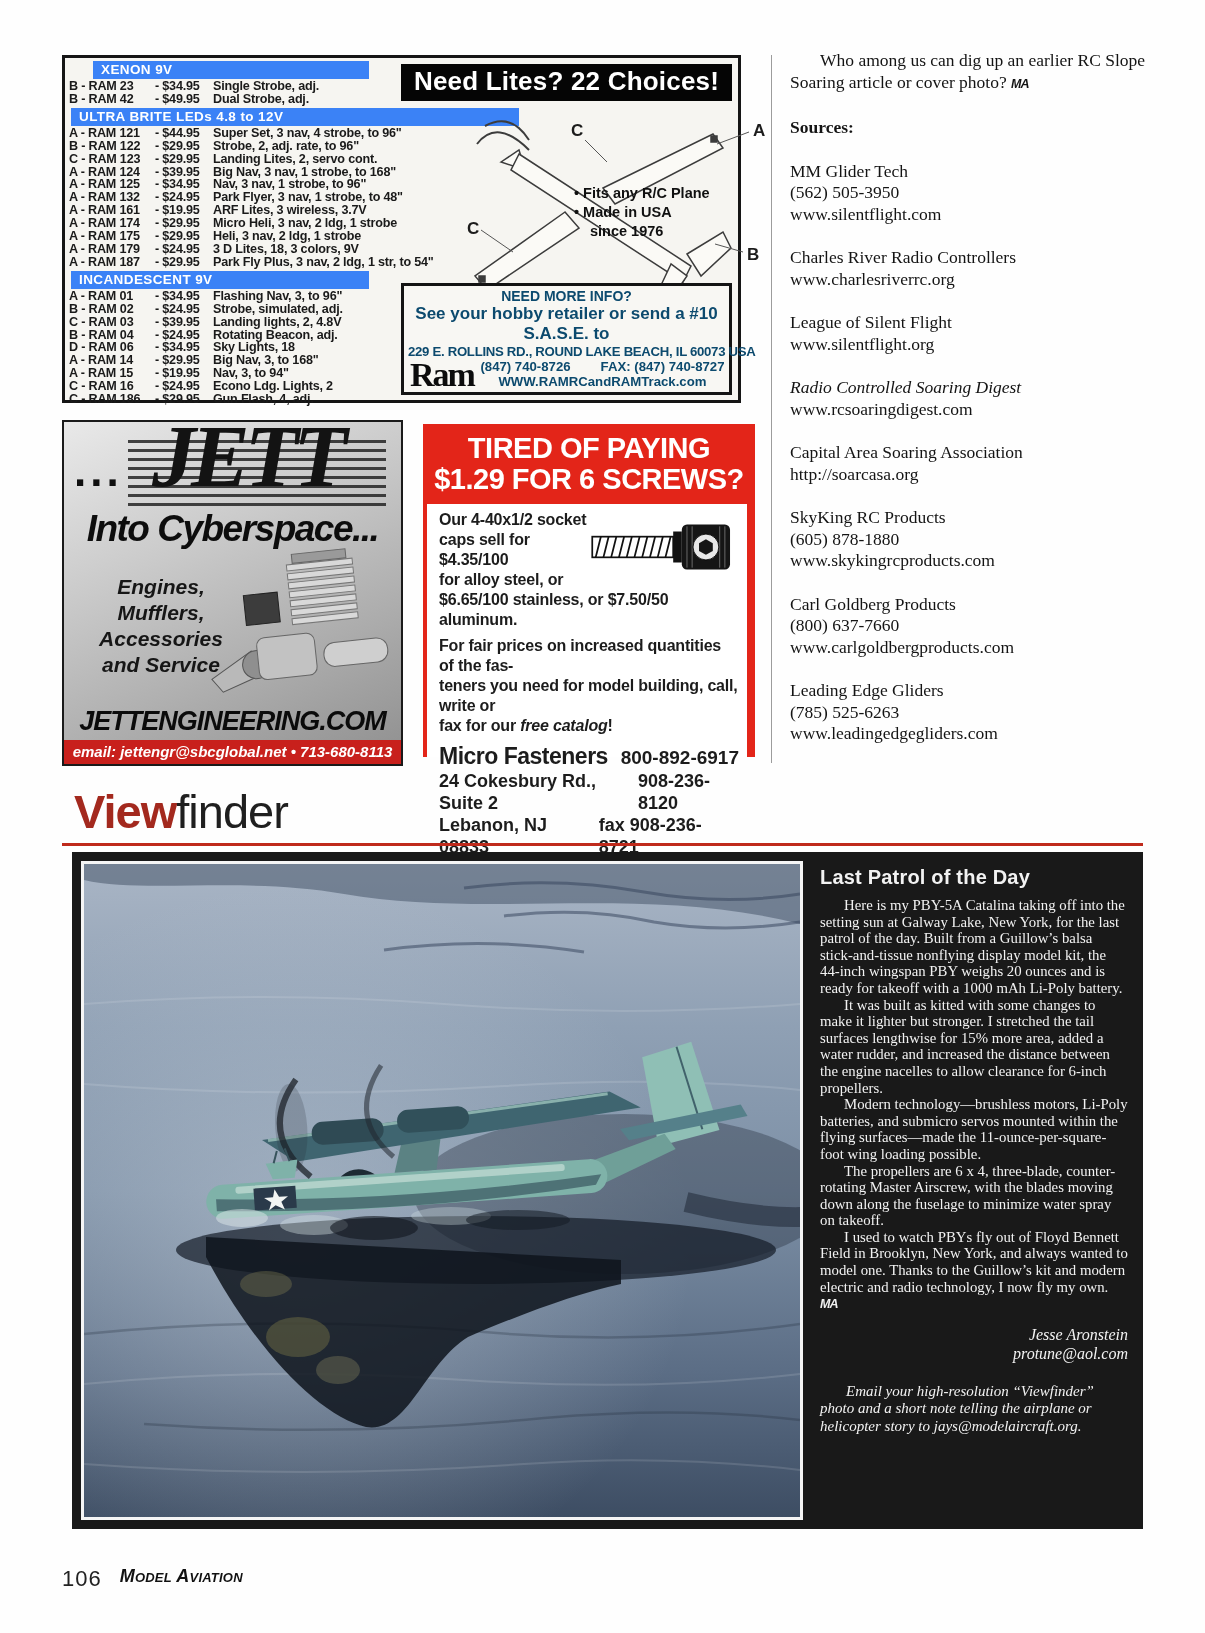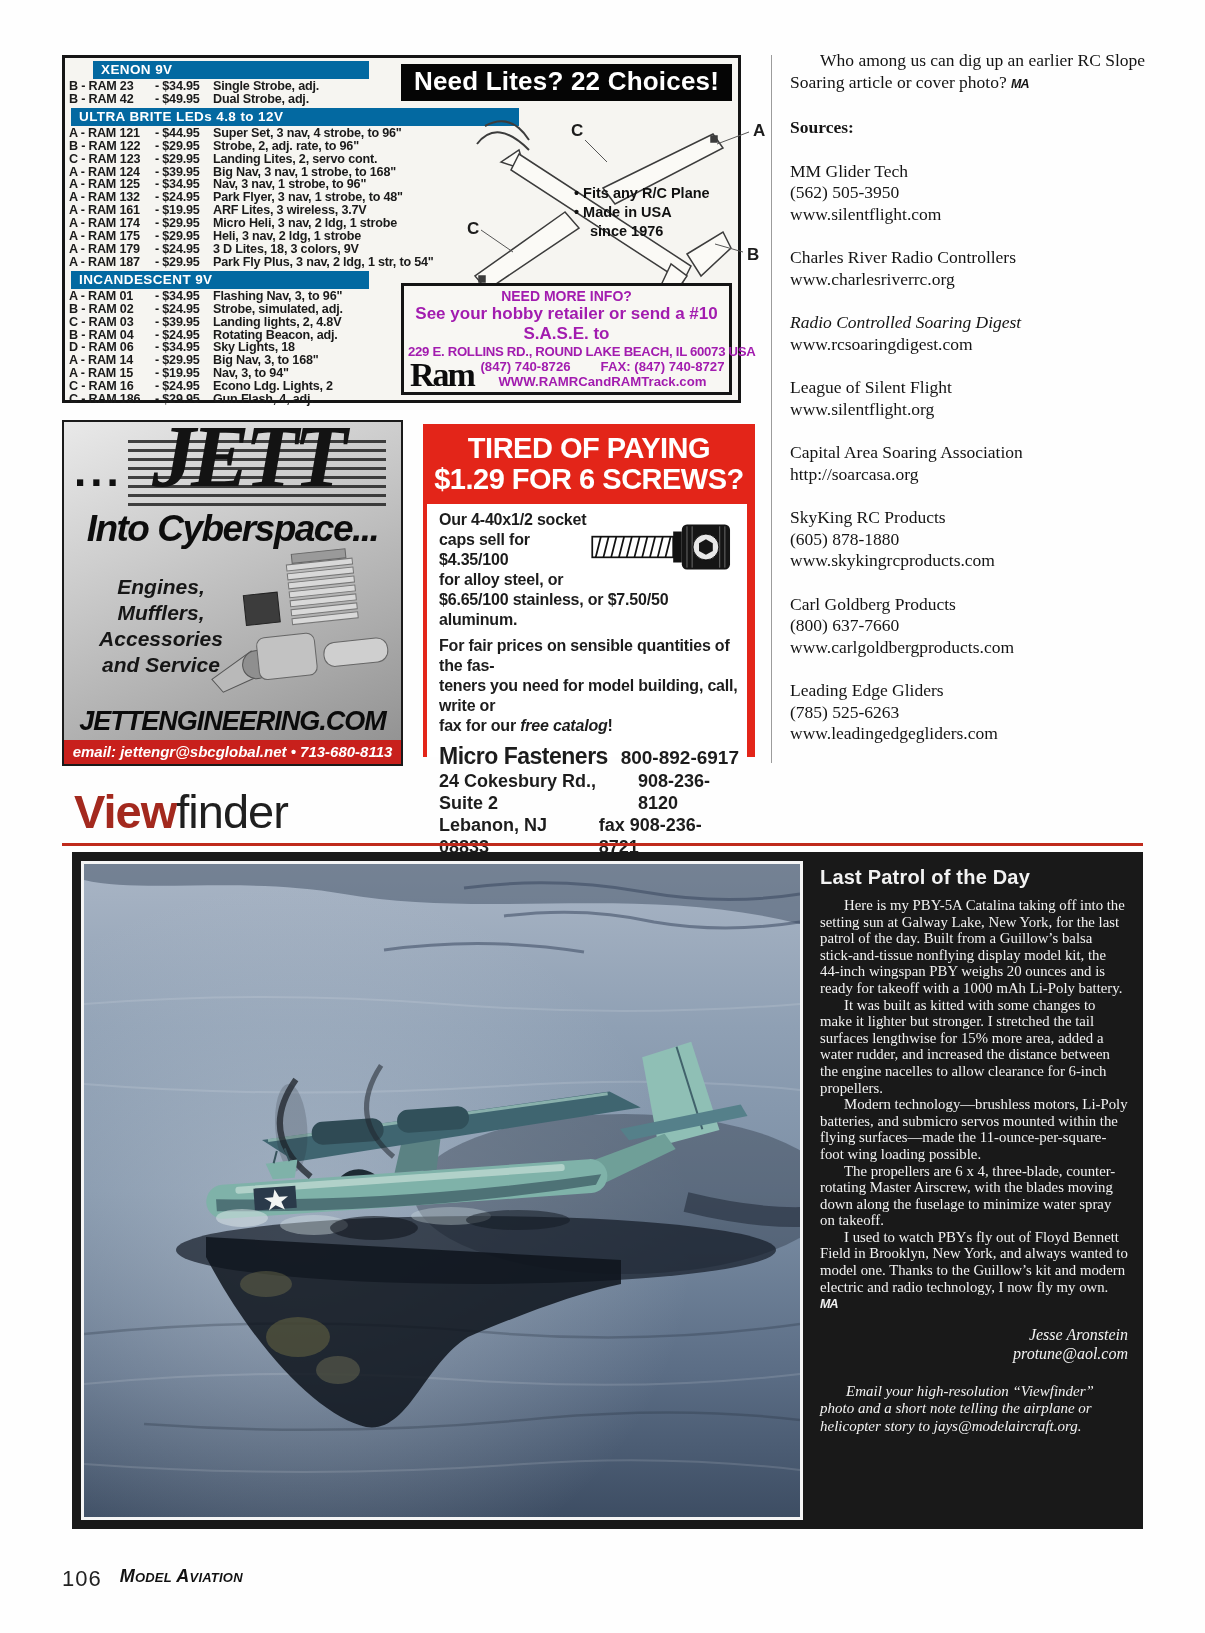--- a/index.html
+++ b/index.html
@@ -3,37 +3,37 @@
 <meta charset="utf-8">
 <style>
   html,body{margin:0;padding:0;background:#ffffff;}
   .page{position:relative;width:1205px;height:1633px;background:#fefefe;overflow:hidden;
         font-family:"Liberation Sans",sans-serif;color:#111;}
 
   
   .ram-ad{position:absolute;left:62px;top:55px;width:679px;height:348px;border:3px solid #151515;
           background:#f6f5f1;box-sizing:border-box;}
   .ram-list{position:absolute;left:4px;top:2px;width:330px;}
-  .ram-sec{display:block;background:#0369a1;color:#fff;font-weight:700;font-size:13.5px;line-height:16px;
+  .ram-sec{display:block;background:#3b82f6;color:#fff;font-weight:700;font-size:13.5px;line-height:16px;
            padding:1px 8px;letter-spacing:.4px;white-space:nowrap;}
   .sec-x{margin:1px 30px 1px 24px;}
   .sec-led{margin:2px -120px 1px 2px;}
   .sec-inc{margin:2px 30px 1px 2px;}
   .rrow{display:grid;grid-template-columns:86px 58px auto;white-space:nowrap;font-size:12.6px;
         line-height:12.9px;font-weight:700;letter-spacing:-0.2px;color:#1a1a1a;}
   .rrow span{display:block;}
   .ram-headline{position:absolute;left:336px;top:6px;right:6px;background:#050505;color:#fff;
                 font-size:26px;font-weight:800;text-align:center;letter-spacing:.2px;padding:2px 0 4px;}
   .ram-diagram{position:absolute;left:390px;top:46px;width:330px;height:212px;}
   .ram-bullets{position:absolute;right:12px;top:126px;width:152px;font-size:14.5px;font-weight:700;
                line-height:19px;color:#101010;}
   .ram-bullets .b3{padding-left:16px;}
   .ram-info{position:absolute;left:336px;right:6px;bottom:5px;border:3px solid #141414;background:#f8f7f3;
             padding:2px 4px 3px;}
-  .ram-info .l{text-align:center;font-weight:700;color:#a21caf;}
+  .ram-info .l{text-align:center;font-weight:700;color:#0c4a6e;}
   .l1{font-size:14px;}
   .l2{font-size:17px;}
   .l3{font-size:13.2px;letter-spacing:-0.3px;white-space:nowrap;}
   .info-bot{display:flex;align-items:flex-end;}
   .ram-logo{font-family:"Liberation Serif",serif;font-weight:700;font-size:34px;
             line-height:28px;padding:0 6px 0 2px;letter-spacing:-2px;color:#0c0c0c;}
   .info-bot-lines{flex:1;}
   .l4{font-size:13.2px;font-weight:700;display:flex;justify-content:center;gap:30px;}
   .l5{font-size:13.2px;}
 
@@ -352,21 +352,21 @@
         <circle cx="136" cy="36" r="15" fill="#e8e8e8" stroke="#000"></circle>
         <polygon points="136,27 144,31.5 144,40.5 136,45 128,40.5 128,31.5" fill="#151515"></polygon>
       </svg>
       <div class="mb mb1">
         <div>Our 4-40x1/2 socket</div>
         <div>caps sell for $4.35/100</div>
         <div>for alloy steel, or</div>
         <div style="width:auto">$6.65/100 stainless, or $7.50/50 aluminum.</div>
       </div>
       <div class="mb mb2">
-        <div>For fair prices on sensible quantities of the fas-</div>
+        <div>For fair prices on increased quantities of the fas-</div>
         <div>teners you need for model building, call, write or</div>
         <div><span>fax for our </span><span class="it">free catalog</span><span>!</span></div>
       </div>
       <div class="micro-co">
         <span class="name">Micro Fasteners</span>
         <span class="ph">800-892-6917</span>
       </div>
       <div class="micro-row">
         <span>24 Cokesbury Rd., Suite 2</span>
         <span>908-236-8120</span>
@@ -388,26 +388,26 @@
     <div class="src-entry">
       <div>MM Glider Tech</div>
       <div>(562) 505-3950</div>
       <div>www.silentflight.com</div>
     </div>
     <div class="src-entry">
       <div>Charles River Radio Controllers</div>
       <div>www.charlesriverrc.org</div>
     </div>
     <div class="src-entry">
+      <div>League of Silent Flight</div>
+      <div>www.silentflight.org</div>
+    </div>
+    <div class="src-entry">
       <div class="it">Radio Controlled Soaring Digest</div>
       <div>www.rcsoaringdigest.com</div>
-    </div>
-    <div class="src-entry">
-      <div>League of Silent Flight</div>
-      <div>www.silentflight.org</div>
     </div>
     <div class="src-entry">
       <div>Capital Area Soaring Association</div>
       <div>http://soarcasa.org</div>
     </div>
     <div class="src-entry">
       <div>SkyKing RC Products</div>
       <div>(605) 878-1880</div>
       <div>www.skykingrcproducts.com</div>
     </div>

